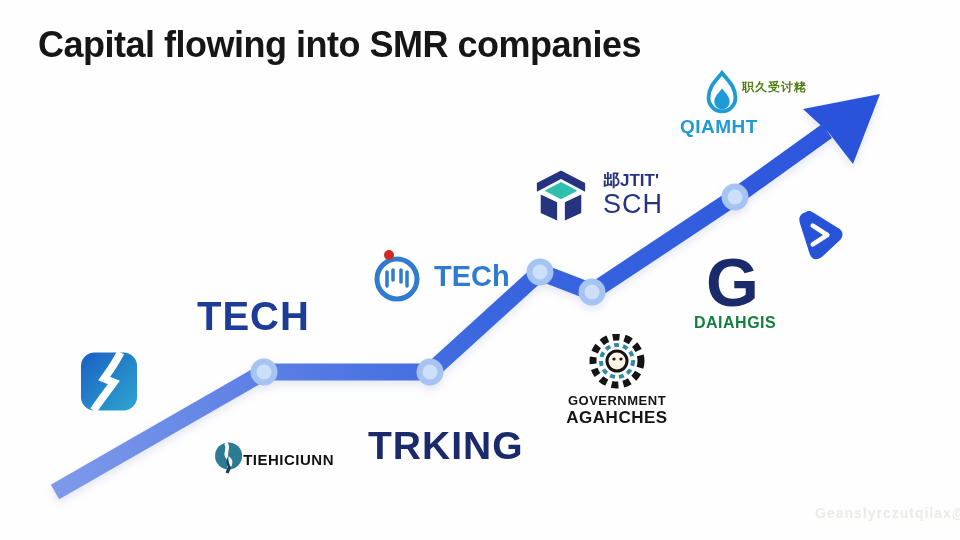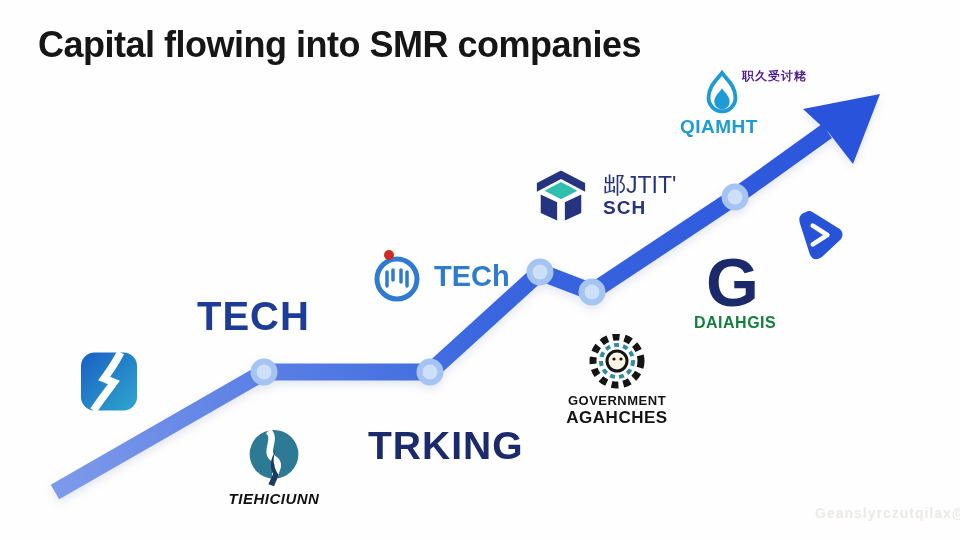--- a/index.html
+++ b/index.html
@@ -7,33 +7,33 @@
   .abs{position:absolute;}
   .title{left:38px;top:24px;font-size:36px;font-weight:800;letter-spacing:-0.5px;color:var(--title,#161616);white-space:nowrap;}
   .subtitle{left:38px;top:82px;font-size:22px;font-weight:400;color:var(--subtitle,#a6a29b);white-space:nowrap;}
   #trend-svg{position:absolute;left:0;top:0;filter:drop-shadow(0 4px 4px rgba(30,60,150,0.12));}
   .logo{display:flex;align-items:center;gap:8px;}
   .word-tech{left:197px;top:294px;font-size:40px;font-weight:800;letter-spacing:1px;color:var(--tech-navy,#1c3c97);}
   .badge-wrap{left:372px;top:248px;}
   .badge-text{font-size:29px;font-weight:700;color:var(--brand-blue,#2e7bd0);margin-left:4px;}
   .school-wrap{left:533px;top:168px;}
   .school-text{display:flex;flex-direction:column;line-height:1.05;margin-left:6px;}
-  .school-l1{font-size:23px;font-weight:400;color:var(--navy2,#26337f);}
-  .school-l2{font-size:19px;font-weight:700;color:var(--navy2,#26337f);letter-spacing:1px;}
+  .school-l1{font-size:17px;font-weight:700;color:var(--navy2,#26337f);}
+  .school-l2{font-size:27px;font-weight:400;color:var(--navy2,#26337f);letter-spacing:1px;}
   .qiamht-icon{left:704px;top:70px;}
   .qiamht-word{left:680px;top:116px;font-size:19px;font-weight:800;color:var(--sky-blue,#1e9ad6);letter-spacing:0.5px;}
-  .cjk-annot{left:742px;top:68px;font-size:12px;font-weight:700;color:#4c1d95;letter-spacing:1px;}
+  .cjk-annot{left:742px;top:79px;font-size:12px;font-weight:700;color:#4d7c0f;letter-spacing:1px;}
   .g-letter{left:706px;top:248px;font-size:68px;font-weight:900;color:var(--navy,#1b2660);line-height:1;}
   .g-label{left:694px;top:314px;font-size:16px;font-weight:700;color:#15803d;letter-spacing:0.5px;}
   .tecn-wrap{left:795px;top:208px;}
   .tecn-text{font-size:27px;font-weight:800;color:var(--royal-blue,#2653d8);letter-spacing:2px;margin-left:6px;}
   .gov-wrap{left:552px;top:334px;width:130px;display:flex;flex-direction:column;align-items:center;}
   .gov-l1{font-size:13px;font-weight:800;color:#141414;letter-spacing:0.5px;margin-top:3px;}
   .gov-l2{font-size:17px;font-weight:800;color:#141414;letter-spacing:0.5px;}
-  .yy-wrap{left:214px;top:428px;width:120px;display:flex;flex-direction:column;align-items:center;font-style:italic;}
+  .yy-wrap{left:214px;top:428px;width:120px;display:flex;flex-direction:row;align-items:center;}
   .yy-label{font-size:15px;font-weight:800;color:#121212;letter-spacing:0.5px;margin-top:2px;}
   .word-trking{left:368px;top:424px;font-size:39px;font-weight:800;letter-spacing:1px;color:var(--navy,#1b2f7e);}
   .watermark{left:815px;top:505px;font-size:14px;font-weight:700;color:var(--watermark,#eceae6);letter-spacing:1px;}
   .f-icon{left:80px;top:350px;}
 </style>
 </head>
 <body>
 
 <div class="stage">
 

